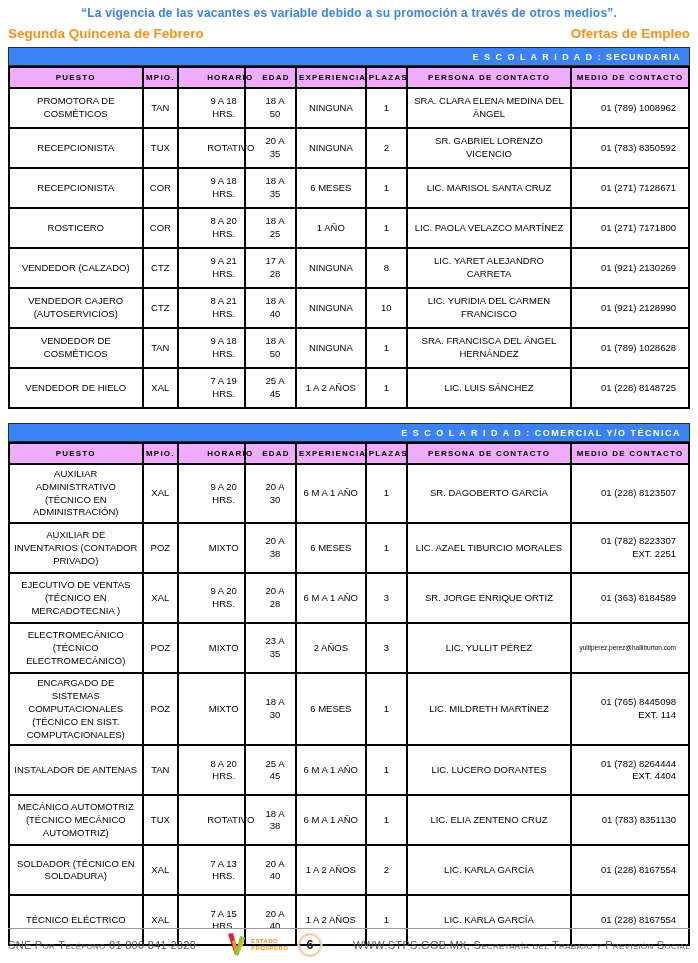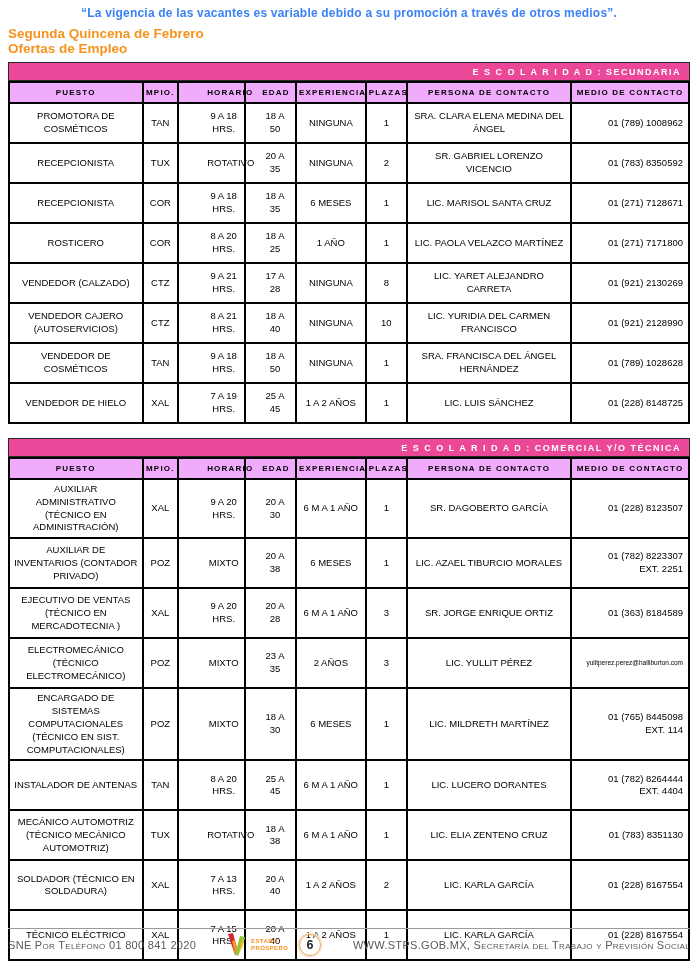--- a/index.html
+++ b/index.html
@@ -11,44 +11,43 @@
   }
   .page { width: 698px; height: 963px; padding: 4px 8px 0 8px; position: relative; }
 
   .quote {
     text-align: center; color: #3b82f6; font-size: 12px; font-weight: 600;
     padding: 2px 0 4px 0; letter-spacing: 0.2px;
   }
   .subheader {
     display: flex; justify-content: space-between; align-items: baseline;
     margin: 2px 0 6px 0;
-    flex-direction: column;
   }
   .subheader span { color: #f6921e; font-weight: bold; font-size: 13.5px; }
 
   .banner {
-    background: #ec4899; color: #fff; text-align: right;
+    background: #3b82f6; color: #fff; text-align: right;
     font-size: 9px; font-weight: bold; letter-spacing: 1.5px;
     padding: 4px 8px 3px 8px; border: 1px solid #2a2a2a;
   }
 
   table {
     width: 100%; border-collapse: collapse; table-layout: fixed;
     border: 2px solid #000; margin-bottom: 2px;
   }
   th {
     background: #f0abfc; font-size: 8px; font-weight: bold; letter-spacing: 1.2px;
     padding: 5px 2px; border: 2px solid #000; text-align: center;
   }
   td {
     border: 2px solid #000; font-size: 9.5px; text-align: center;
     padding: 3px 4px; height: 40px; line-height: 1.35; background: #fff;
   }
   .s2 td { height: 50px; }
-  td.col-medio { text-align: right; white-space: pre-line; padding-right: 5px; }
+  td.col-medio { text-align: right; white-space: pre-line; padding-right: 12px; }
   td.col-medio.email { font-size: 6.5px; letter-spacing: 0; }
   .col-puesto { width: 19.5%; }
   .col-mpio { width: 5.2%; }
   .col-horario { width: 9.8%; padding-left: 28px; }
   .col-edad { width: 7.4%; padding-left: 13px; }
   .col-experiencia { width: 10.2%; }
   .col-plazas { width: 6.0%; }
   .col-contacto { width: 24.0%; }
   .col-medio { width: 17.2%; }
 

